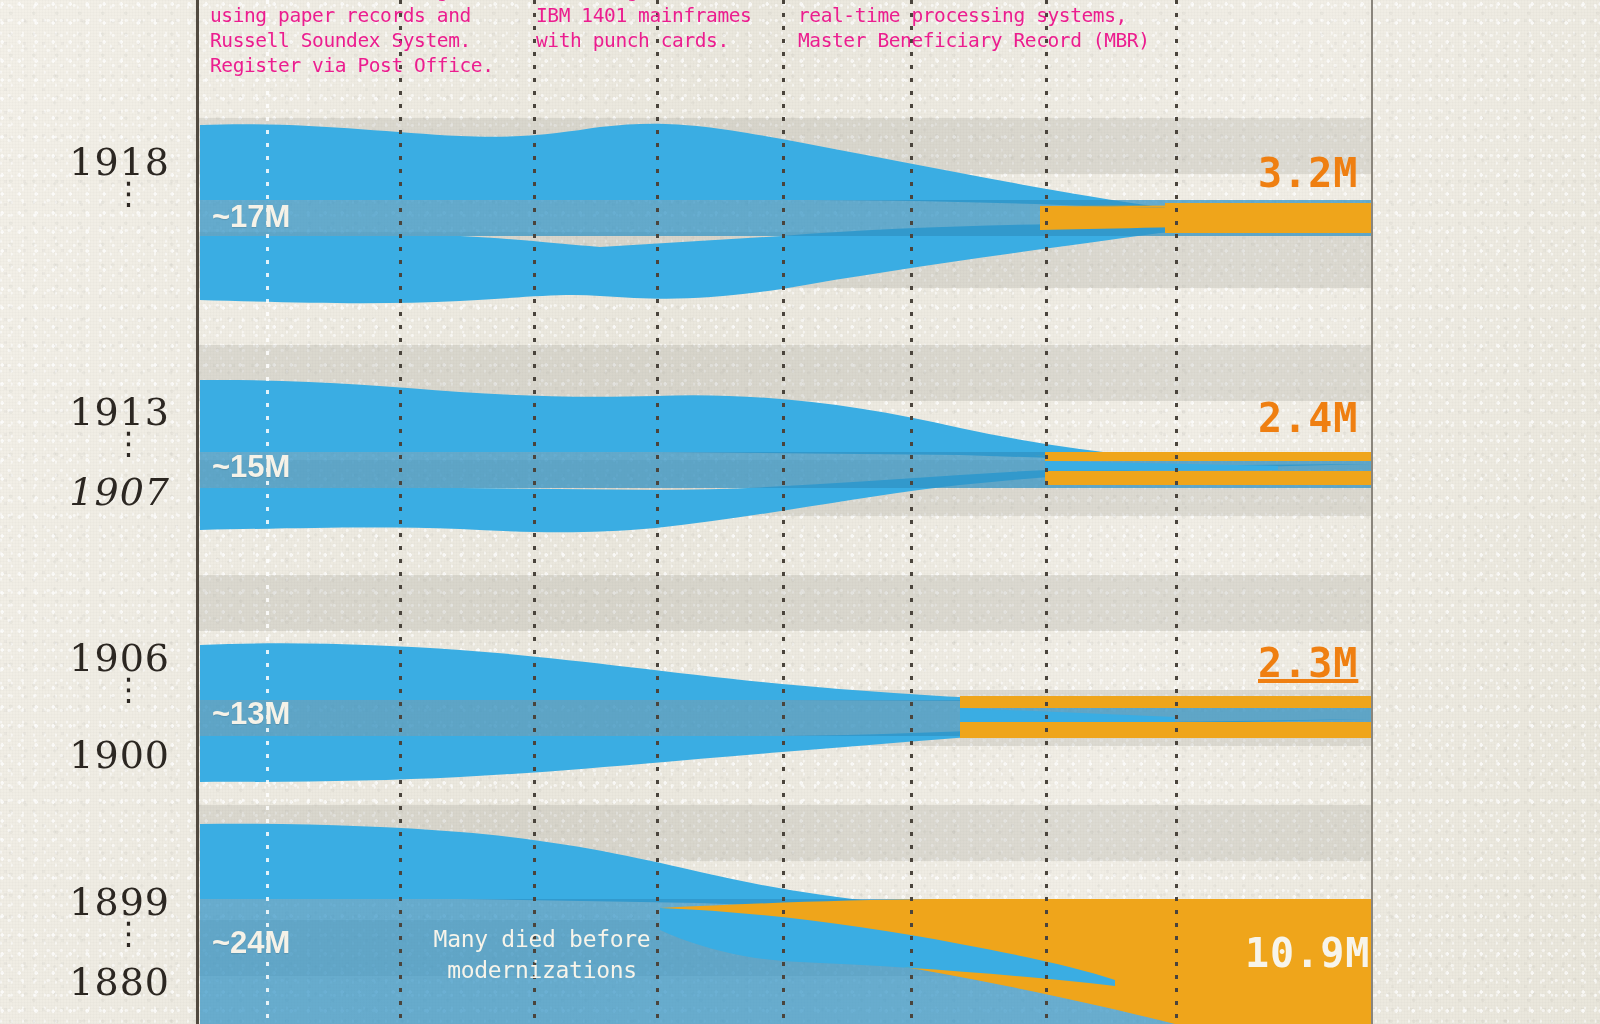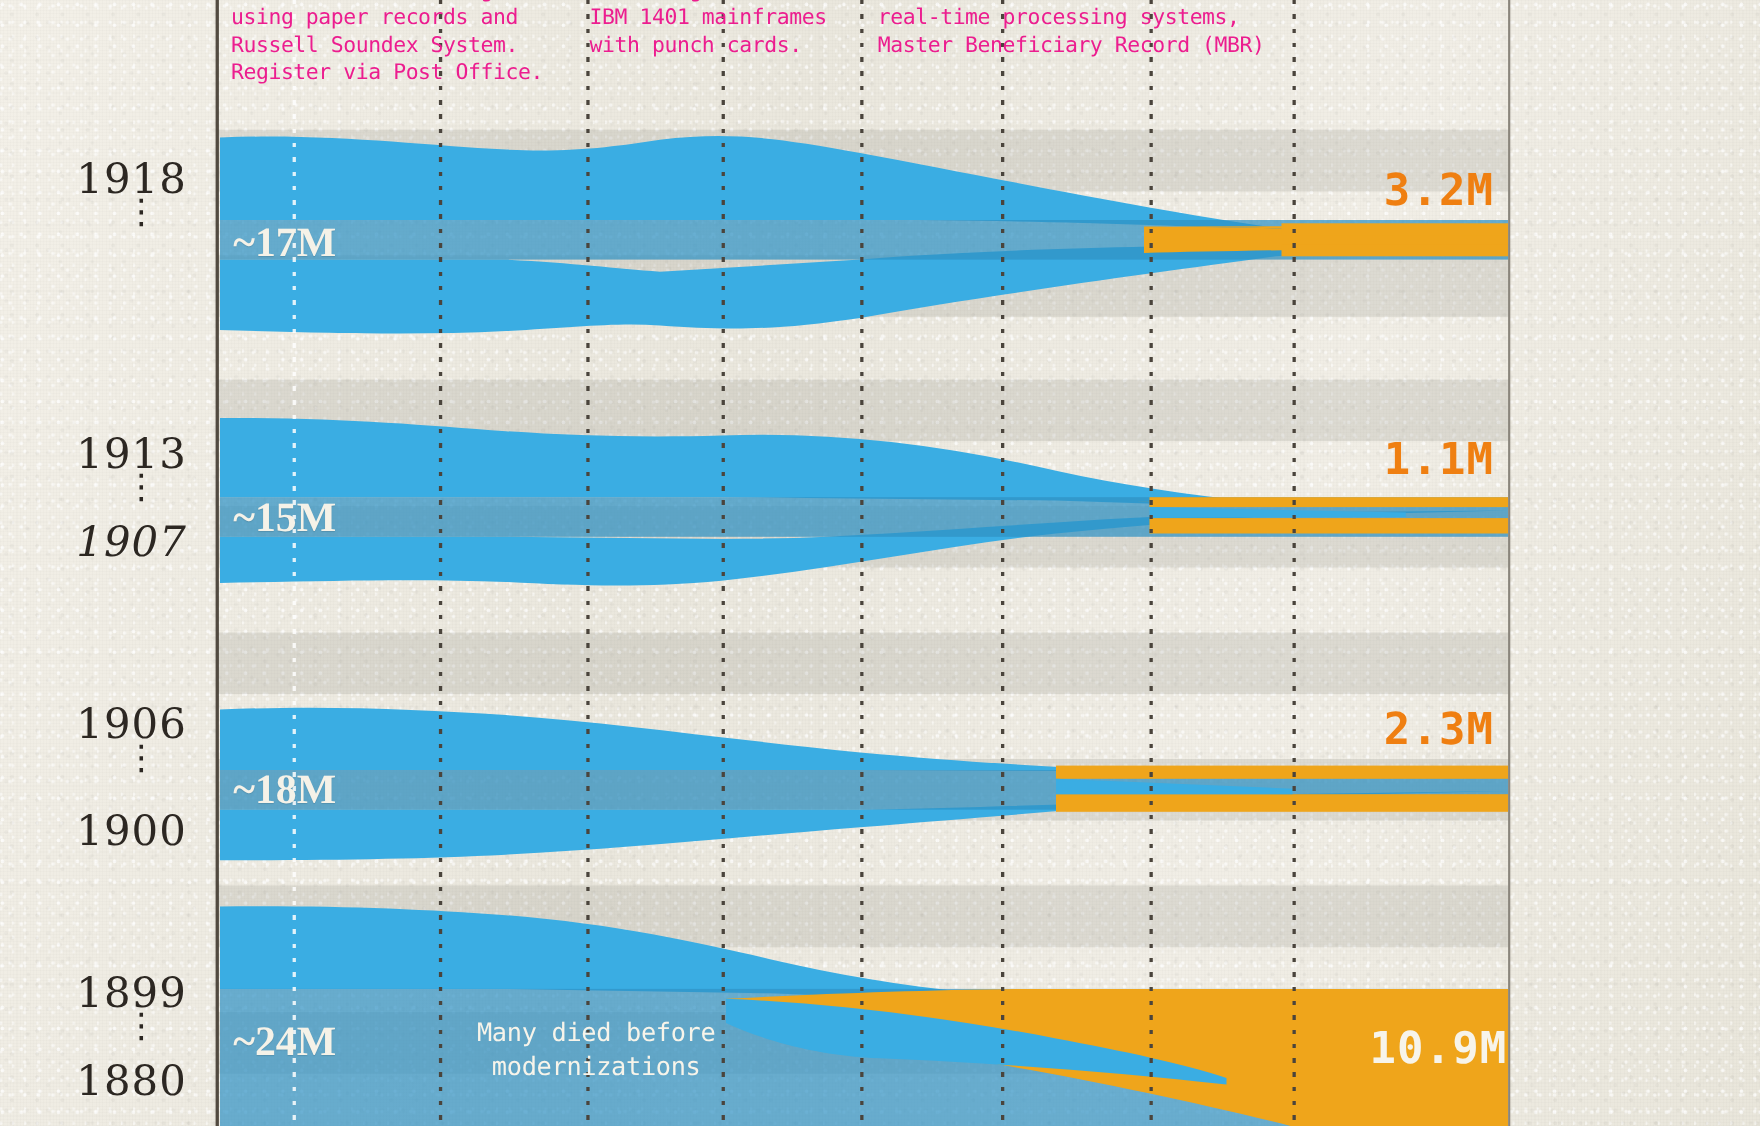--- a/index.html
+++ b/index.html
@@ -119,23 +119,23 @@
     color: #2c2722;
     line-height: 19px;
     letter-spacing: 0;
     padding-right: 26px;
   }
 
   
   .influx {
     position: absolute;
     color: #f5f2e8;
-    font-family: Liberation Serif, serif;
+    font-family: Liberation Sans, sans-serif;
     font-weight: 700;
-    font-size: 38px;
+    font-size: 31px;
     letter-spacing: 0px;
     text-shadow: 0 1px 1px rgba(0,0,0,.12);
   }
 
   .bignum {
     position: absolute;
     color: #ef7f11;
     font-family: "DejaVu Sans Mono", monospace;
     font-weight: 700;
     font-size: 40px;
@@ -336,25 +336,25 @@
   </div>
 
   <div class="yearblock" style="left:10px;top:880px;">
     <div class="yr">1899</div>
     <div class="dots">⋮</div>
     <div class="yr" style="margin-top:17px;">1880</div>
   </div>
 
   <div class="influx" style="left:212px;top:199px;">~17M</div>
   <div class="influx" style="left:212px;top:449px;">~15M</div>
-  <div class="influx" style="left:212px;top:696px;">~18M</div>
+  <div class="influx" style="left:212px;top:696px;">~13M</div>
   <div class="influx" style="left:212px;top:925px;">~24M</div>
 
   <div class="bignum" style="left:1258px;top:150px;">3.2M</div>
-  <div class="bignum" style="left:1258px;top:395px;">1.1M</div>
-  <div class="bignum" style="left:1258px;top:640px;">2.3M</div>
+  <div class="bignum" style="left:1258px;top:395px;">2.4M</div>
+  <div class="bignum" style="left:1258px;top:640px;text-decoration:underline;">2.3M</div>
   <div class="whitenum" style="left:1245px;top:930px;">10.9M</div>
 
 
   <div id="died-note" style="left:392px;top:924px;">Many died before
 modernizations</div>
 
 </div>
 
 </body></html>

